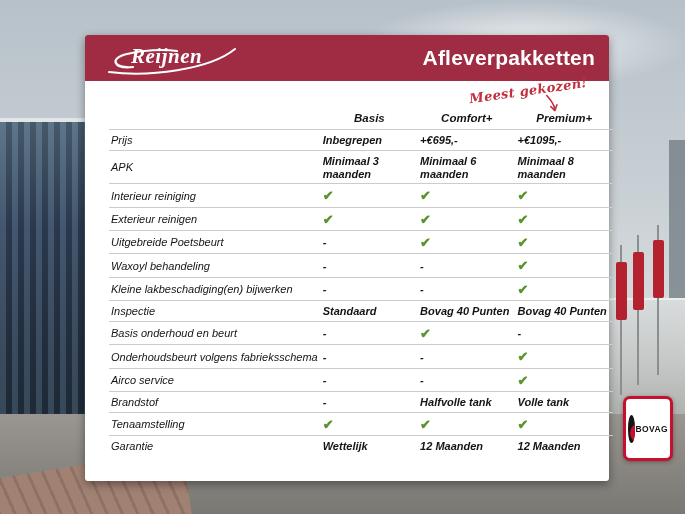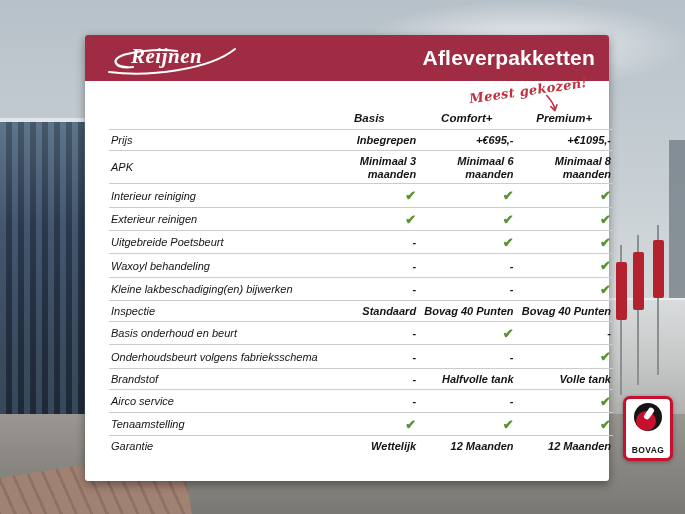--- a/index.html
+++ b/index.html
@@ -52,26 +52,26 @@
   .annotation-text{font-family:"DejaVu Serif",serif;font-style:italic;font-weight:bold;
     font-size:13px;letter-spacing:.3px;}
   .annotation-arrow{display:block;margin:-3px 28px 0 auto;color:var(--annotation-red);}
   
   .pkg-table{margin:27px 24px 0;width:calc(100% - 20px);border-collapse:collapse;color:#141414;}
   .pkg-table tr{border-bottom:1px solid var(--table-line);}
   .pkg-table tbody tr:last-child{border-bottom:none;}
   .pkg-table th,.pkg-table td{padding:4px 2px 3px;vertical-align:middle;line-height:1.18;}
   .row-label{width:42%;text-align:left;font-style:italic;font-weight:normal;font-size:11px;}
   .col-head{width:19.33%;text-align:center;font-style:italic;font-weight:bold;font-size:11.5px;}
-  .cell{text-align:right;font-style:italic;font-weight:bold;font-size:11px;}
+  .cell{text-align:left;font-style:italic;font-weight:bold;font-size:11px;}
   .cell.check{font-style:normal;color:var(--check-green);font-size:13px;}
   
   .bovag{position:absolute;right:12px;top:396px;width:40px;height:52px;background:#fff;
     border:3px solid var(--bovag-red);border-radius:7px;
-    display:flex;flex-direction:column;align-items:center;justify-content:space-between;
+    display:flex;flex-direction:row;align-items:center;justify-content:space-between;
     padding:4px 2px 3px;box-shadow:0 1px 4px rgba(0,0,0,.35);}
   .bovag-emblem{position:relative;width:28px;height:28px;border-radius:50%;background:#141414;overflow:hidden;}
   .bovag-red{position:absolute;left:2px;top:8px;width:20px;height:20px;border-radius:50%;background:var(--bovag-red);}
   .bovag-slot{position:absolute;left:12px;top:4px;width:6px;height:13px;background:#fff;border-radius:3px;transform:rotate(35deg);}
   .bovag-label{font-size:8.5px;font-weight:bold;letter-spacing:.4px;color:#141414;}
 </style>
 </head>
 <body>
 
 <div class="stage">
@@ -176,30 +176,30 @@
             <td class="cell check">✔</td>
             <td class="cell">-</td>
           </tr>
           <tr>
             <td class="row-label">Onderhoudsbeurt volgens fabrieksschema</td>
             <td class="cell">-</td>
             <td class="cell">-</td>
             <td class="cell check">✔</td>
           </tr>
           <tr>
+            <td class="row-label">Airco service</td>
+            <td class="cell">-</td>
+            <td class="cell">-</td>
+            <td class="cell check">✔</td>
+          </tr>
+          <tr>
             <td class="row-label">Brandstof</td>
             <td class="cell">-</td>
             <td class="cell">Halfvolle tank</td>
             <td class="cell">Volle tank</td>
-          </tr>
-          <tr>
-            <td class="row-label">Airco service</td>
-            <td class="cell">-</td>
-            <td class="cell">-</td>
-            <td class="cell check">✔</td>
           </tr>
           <tr>
             <td class="row-label">Tenaamstelling</td>
             <td class="cell check">✔</td>
             <td class="cell check">✔</td>
             <td class="cell check">✔</td>
           </tr>
           <tr>
             <td class="row-label">Garantie</td>
             <td class="cell">Wettelijk</td>

